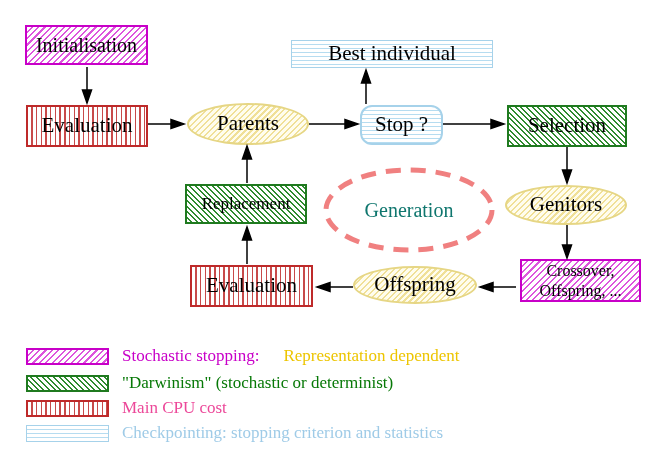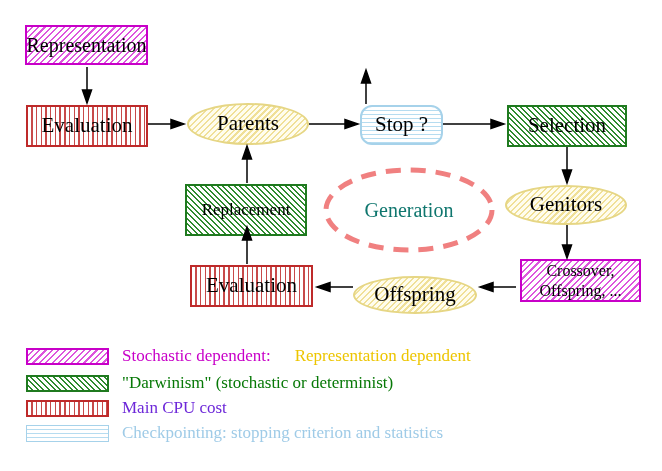--- a/index.html
+++ b/index.html
@@ -25,67 +25,70 @@
   #generation-label{position:absolute;left:323px;top:168px;width:172px;height:84px;
     display:flex;align-items:center;justify-content:center;color:#0f766e;font-size:20px;}
   svg.overlay{position:absolute;left:0;top:0;pointer-events:none;}
   .legend-row{position:absolute;left:26px;display:flex;align-items:center;}
   .swatch{width:83px;height:17px;box-sizing:border-box;flex:0 0 auto;}
   .sw-cyan{border-width:1px;}
   .legend-text{margin-left:13px;font-size:17px;white-space:nowrap;}
   .c-magenta{color:#C800C8;}
   .c-gold{color:#EDC500;margin-left:24px;}
   .c-green{color:#067806;}
-  .c-red{color:#6d28d9;}
+  .c-red{color:#ec4899;}
   .c-cyan{color:#9FCBE7;}
 </style>
 </head>
 <body>
 
 <div id="canvas">
 
   <div class="node p-magenta" style="left:25px;top:25px;width:123px;height:40px;font-size:20px;">
-    <span>Representation</span>
+    <span>Initialisation</span>
   </div>
 
   <div class="node p-red" style="left:26px;top:105px;width:122px;height:42px;">
     <span>Evaluation</span>
   </div>
 
   <div class="node ellipse p-yellow" style="left:187px;top:103px;width:122px;height:42px;">
     <span>Parents</span>
   </div>
 
+  <div class="node p-cyan" style="left:291px;top:40px;width:202px;height:28px;">
+    <span>Best individual</span>
+  </div>
 
   <div class="node p-cyan rounded" style="left:360px;top:105px;width:83px;height:40px;">
     <span>Stop ?</span>
   </div>
 
   <div class="node p-green" style="left:507px;top:105px;width:120px;height:42px;">
     <span>Selection</span>
   </div>
 
   <div class="node ellipse p-yellow" style="left:505px;top:185px;width:122px;height:40px;">
     <span>Genitors</span>
   </div>
 
   <div class="node p-magenta two-line" style="left:520px;top:259px;width:121px;height:43px;">
     <div>Crossover,</div>
     <div>Offspring, ...</div>
   </div>
 
-  <div class="node ellipse p-yellow" style="left:353px;top:276px;width:124px;height:38px;text-align:center;">
+  <div class="node ellipse p-yellow" style="left:353px;top:266px;width:124px;height:38px;text-align:center;">
     <span>Offspring</span>
   </div>
 
   <div class="node p-red" style="left:190px;top:265px;width:123px;height:42px;">
     <span>Evaluation</span>
   </div>
 
-  <div class="node p-green" style="left:185px;top:184px;width:122px;height:52px;font-size:17px;">
+  <div class="node p-green" style="left:185px;top:184px;width:122px;height:40px;font-size:17px;">
     <span>Replacement</span>
   </div>
 
   <div id="generation-label">Generation</div>
 
   <svg class="overlay" width="662" height="471" viewBox="0 0 662 471">
     <ellipse cx="409" cy="210" rx="83" ry="40" fill="none" stroke="#F08080" stroke-width="5" stroke-dasharray="15 10"></ellipse>
 
     <g stroke="#000000" stroke-width="1.5" fill="#000000">
       <line x1="87" y1="67" x2="87" y2="91"></line>
@@ -119,21 +122,21 @@
       <polygon points="242.5,240 251.5,240 247,227"></polygon>
 
       <line x1="247" y1="183" x2="247" y2="159"></line>
       <polygon points="242.5,159 251.5,159 247,146"></polygon>
     </g>
   </svg>
 
   <div class="legend-row" style="top:346px;">
     <div class="swatch p-magenta"></div>
     <div class="legend-text">
-      <span class="c-magenta">Stochastic dependent:</span><span class="c-gold">Representation dependent</span>
+      <span class="c-magenta">Stochastic stopping:</span><span class="c-gold">Representation dependent</span>
     </div>
   </div>
 
   <div class="legend-row" style="top:373px;">
     <div class="swatch p-green"></div>
     <div class="legend-text c-green">"Darwinism" (stochastic or determinist)</div>
   </div>
 
   <div class="legend-row" style="top:398px;">
     <div class="swatch p-red"></div>

